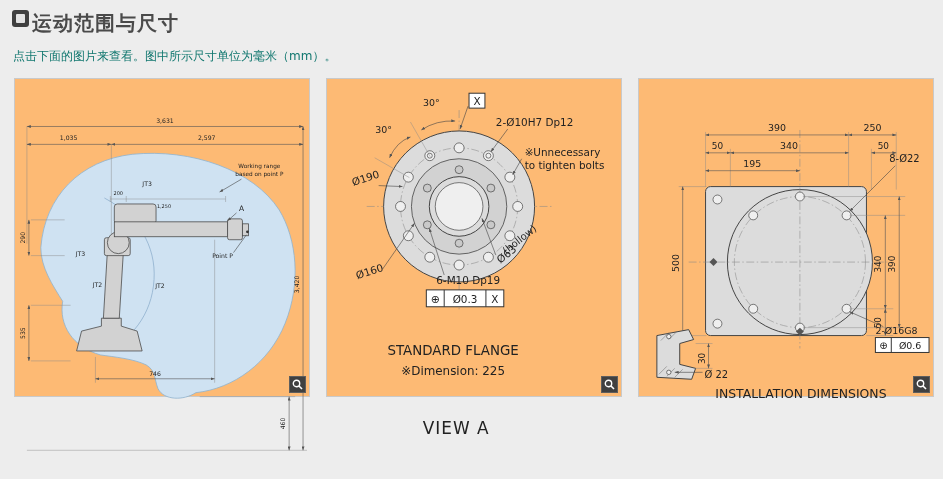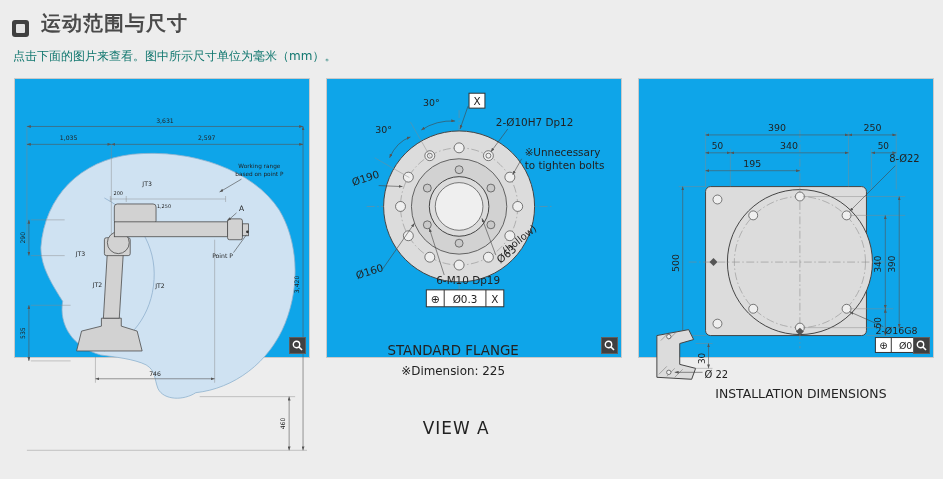--- a/index.html
+++ b/index.html
@@ -1,24 +1,24 @@
 <!DOCTYPE html>
 <html><head>
 <meta charset="utf-8">
 <style>
   * { margin:0; padding:0; box-sizing:border-box; }
   html,body { width:943px; height:479px; }
   body { background:#ededed; font-family:"DejaVu Sans","Liberation Sans",sans-serif; overflow:hidden; }
-  .header { display:flex; align-items:flex-end; gap:12px; padding:10px 0 0 12px; }
+  .header { display:flex; align-items:flex-start; gap:3px; padding:10px 0 0 12px; }
   .hdr-icon { width:17px; height:17px; background:#3f3f3f; border-radius:3px; position:relative; display:inline-block; flex:0 0 auto; }
   .hdr-icon::after { content:""; position:absolute; left:4px; top:4px; width:9px; height:9px; background:#e3e3e3; border-radius:1px; }
   h1.title { font-size:20px; color:#4a4a4a; font-weight:bold; letter-spacing:1px; }
   .subtitle { font-size:12px; color:#0f766e; padding:11px 0 0 13px; }
   .panels { display:flex; gap:16px; padding:13px 0 0 14px; }
-  .panel { position:relative; width:296px; height:280px; background:#0ea5e9; border:1px solid #c9c9c9; }
+  .panel { position:relative; width:296px; height:319px; background:#fdba74; border:1px solid #c9c9c9; }
   .panel svg.drawing { width:294px; height:387px; display:block; }
   .zoom-btn { position:absolute; right:3px; bottom:3px; width:17px; height:17px; background:#404040; border:1px solid #5e5e5e; display:flex; align-items:center; justify-content:center; cursor:pointer; }
   svg text { font-family:"DejaVu Sans","Liberation Sans",sans-serif; fill:#222; }
   .ext { stroke:#888; stroke-width:.45; fill:none; }
   .dim { stroke:#555; stroke-width:.6; fill:none; }
   .ldr { stroke:#444; stroke-width:.6; fill:none; }
   .cl  { stroke:#888; stroke-width:.55; stroke-dasharray:8 2.5 1.5 2.5; fill:none; }
   .range { fill:#cfe2f2; stroke:#8fb2ce; stroke-width:.8; }
   .thinline { fill:none; stroke:#86a8c8; stroke-width:.7; }
   .robot path,.robot rect,.robot circle { fill:#d2d2d2; stroke:#4a4a4a; stroke-width:.8; }

